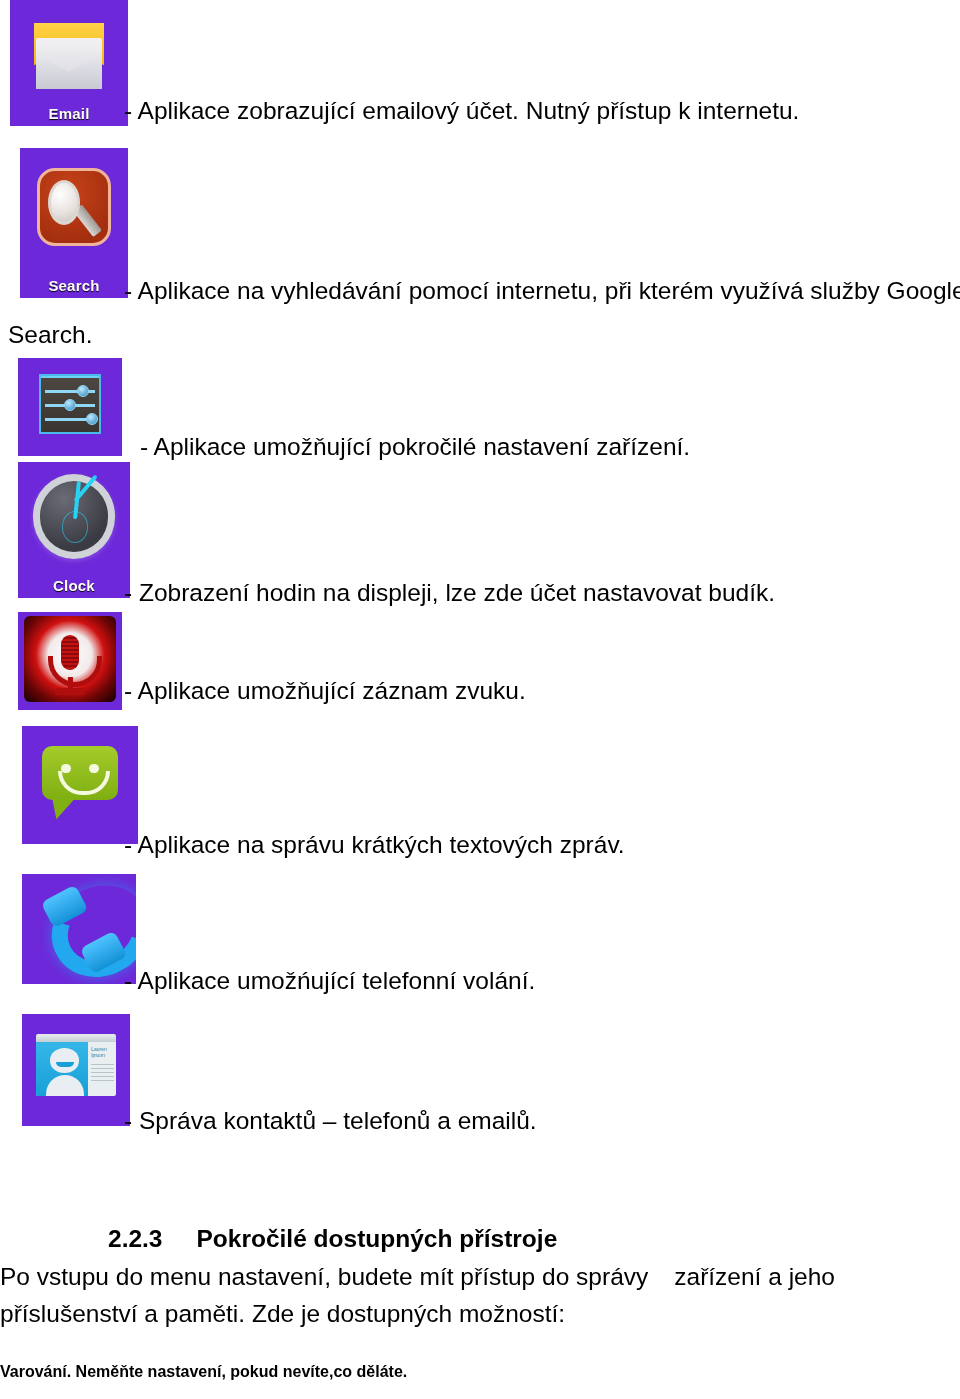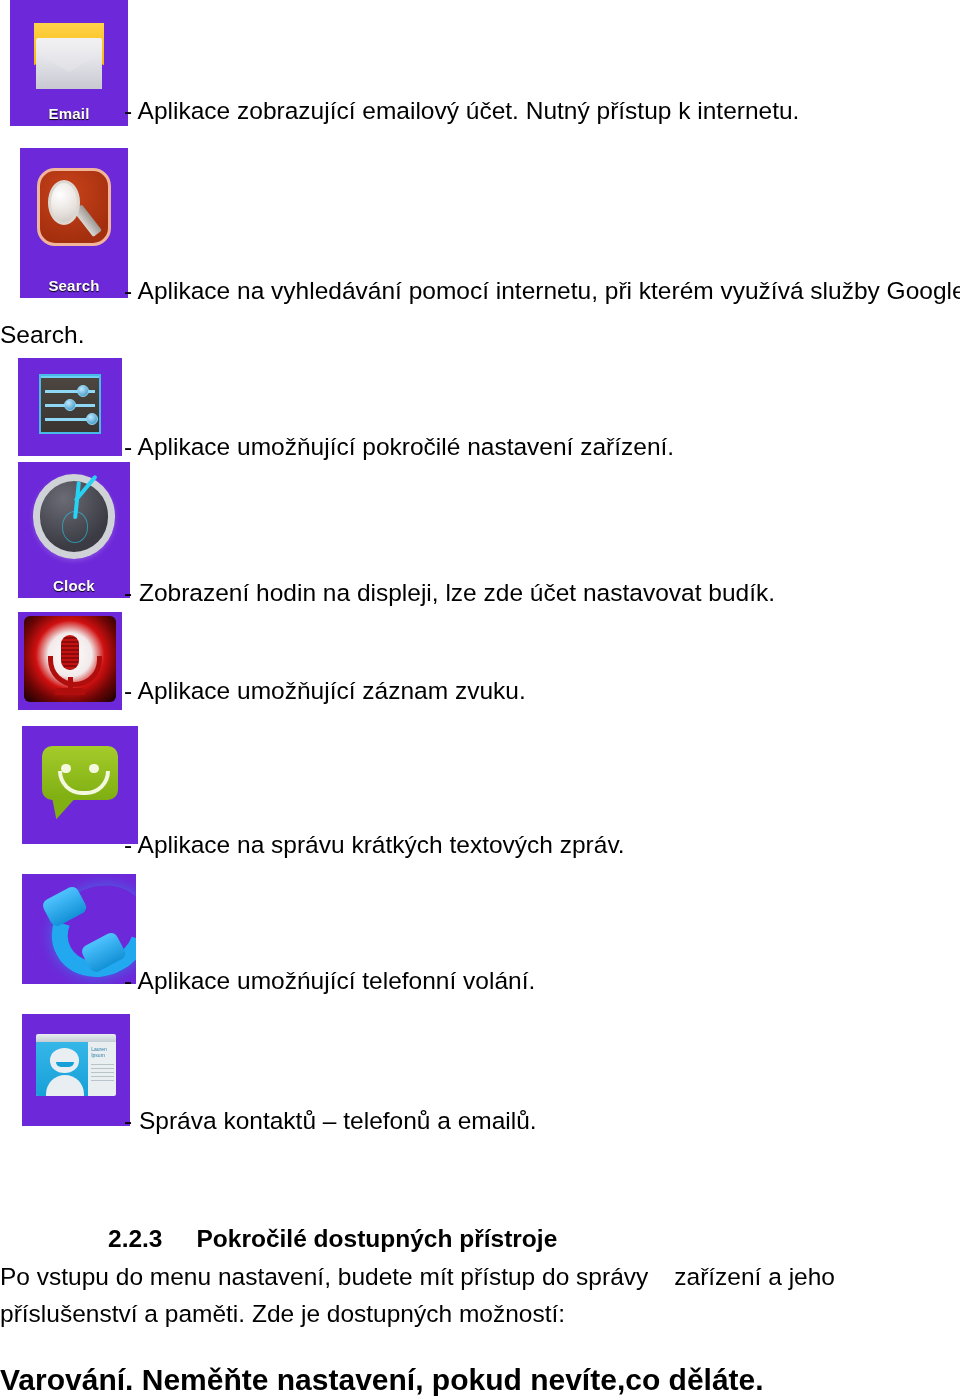--- a/index.html
+++ b/index.html
@@ -77,21 +77,21 @@
   .sec-heading .num { margin-right: 34px; }
   .body-line {
     position: absolute;
     font-size: 24.5px;
     line-height: 30px;
     white-space: nowrap;
     font-family: "Liberation Sans", sans-serif;
   }
   .warn-line {
     position: absolute;
-    font-size: 30px;
+    font-size: 16px;
     font-weight: bold;
     white-space: nowrap;
     font-family: "Liberation Sans", sans-serif;
   }
   .gapw { display:inline-block; width: 26px; }
 
   
 
   
   .env-back {
@@ -275,35 +275,35 @@
 
   <div class="icon-tile" style="left:10px; top:148px; width:108px; height:150px;">
     <div class="glyph">
       <div class="srch-bg"></div>
       <div class="srch-handle"></div>
       <div class="srch-lens"></div>
     </div>
     <div class="icon-caption">Search</div>
   </div>
   <div class="desc" style="left:124px; top:276px;">- Aplikace na vyhledávání pomocí internetu, při kterém využívá služby Google</div>
-  <div class="plain-line" style="left:0px; top:320px;">Search.</div>
+  <div class="plain-line" style="left:8px; top:320px;">Search.</div>
 
   <div class="icon-tile" style="left:8px; top:358px; width:104px; height:98px;">
     <div class="glyph">
       <div class="set-panel">
         <div class="slider-row" style="top:26%;"></div>
         <div class="slider-knob" style="left:62%; top:26%;"></div>
         <div class="slider-row" style="top:50%;"></div>
         <div class="slider-knob" style="left:40%; top:50%;"></div>
         <div class="slider-row" style="top:74%;"></div>
         <div class="slider-knob" style="left:78%; top:74%;"></div>
       </div>
     </div>
   </div>
-  <div class="desc" style="left:124px; top:432px;">- Aplikace umožňující pokročilé nastavení zařízení.</div>
+  <div class="desc" style="left:140px; top:432px;">- Aplikace umožňující pokročilé nastavení zařízení.</div>
 
   <div class="icon-tile" style="left:8px; top:462px; width:112px; height:136px;">
     <div class="glyph">
       <div class="clk-face"></div>
       <div class="clk-sub"></div>
 
       <div class="clk-hand" style="left:49%; top:14%; width:4px; height:28%; transform:rotate(6deg);"></div>
 
       <div class="clk-hand" style="left:49%; top:29%; width:4px; height:24%; transform-origin: top center; transform:rotate(-140deg);"></div>
     </div>

